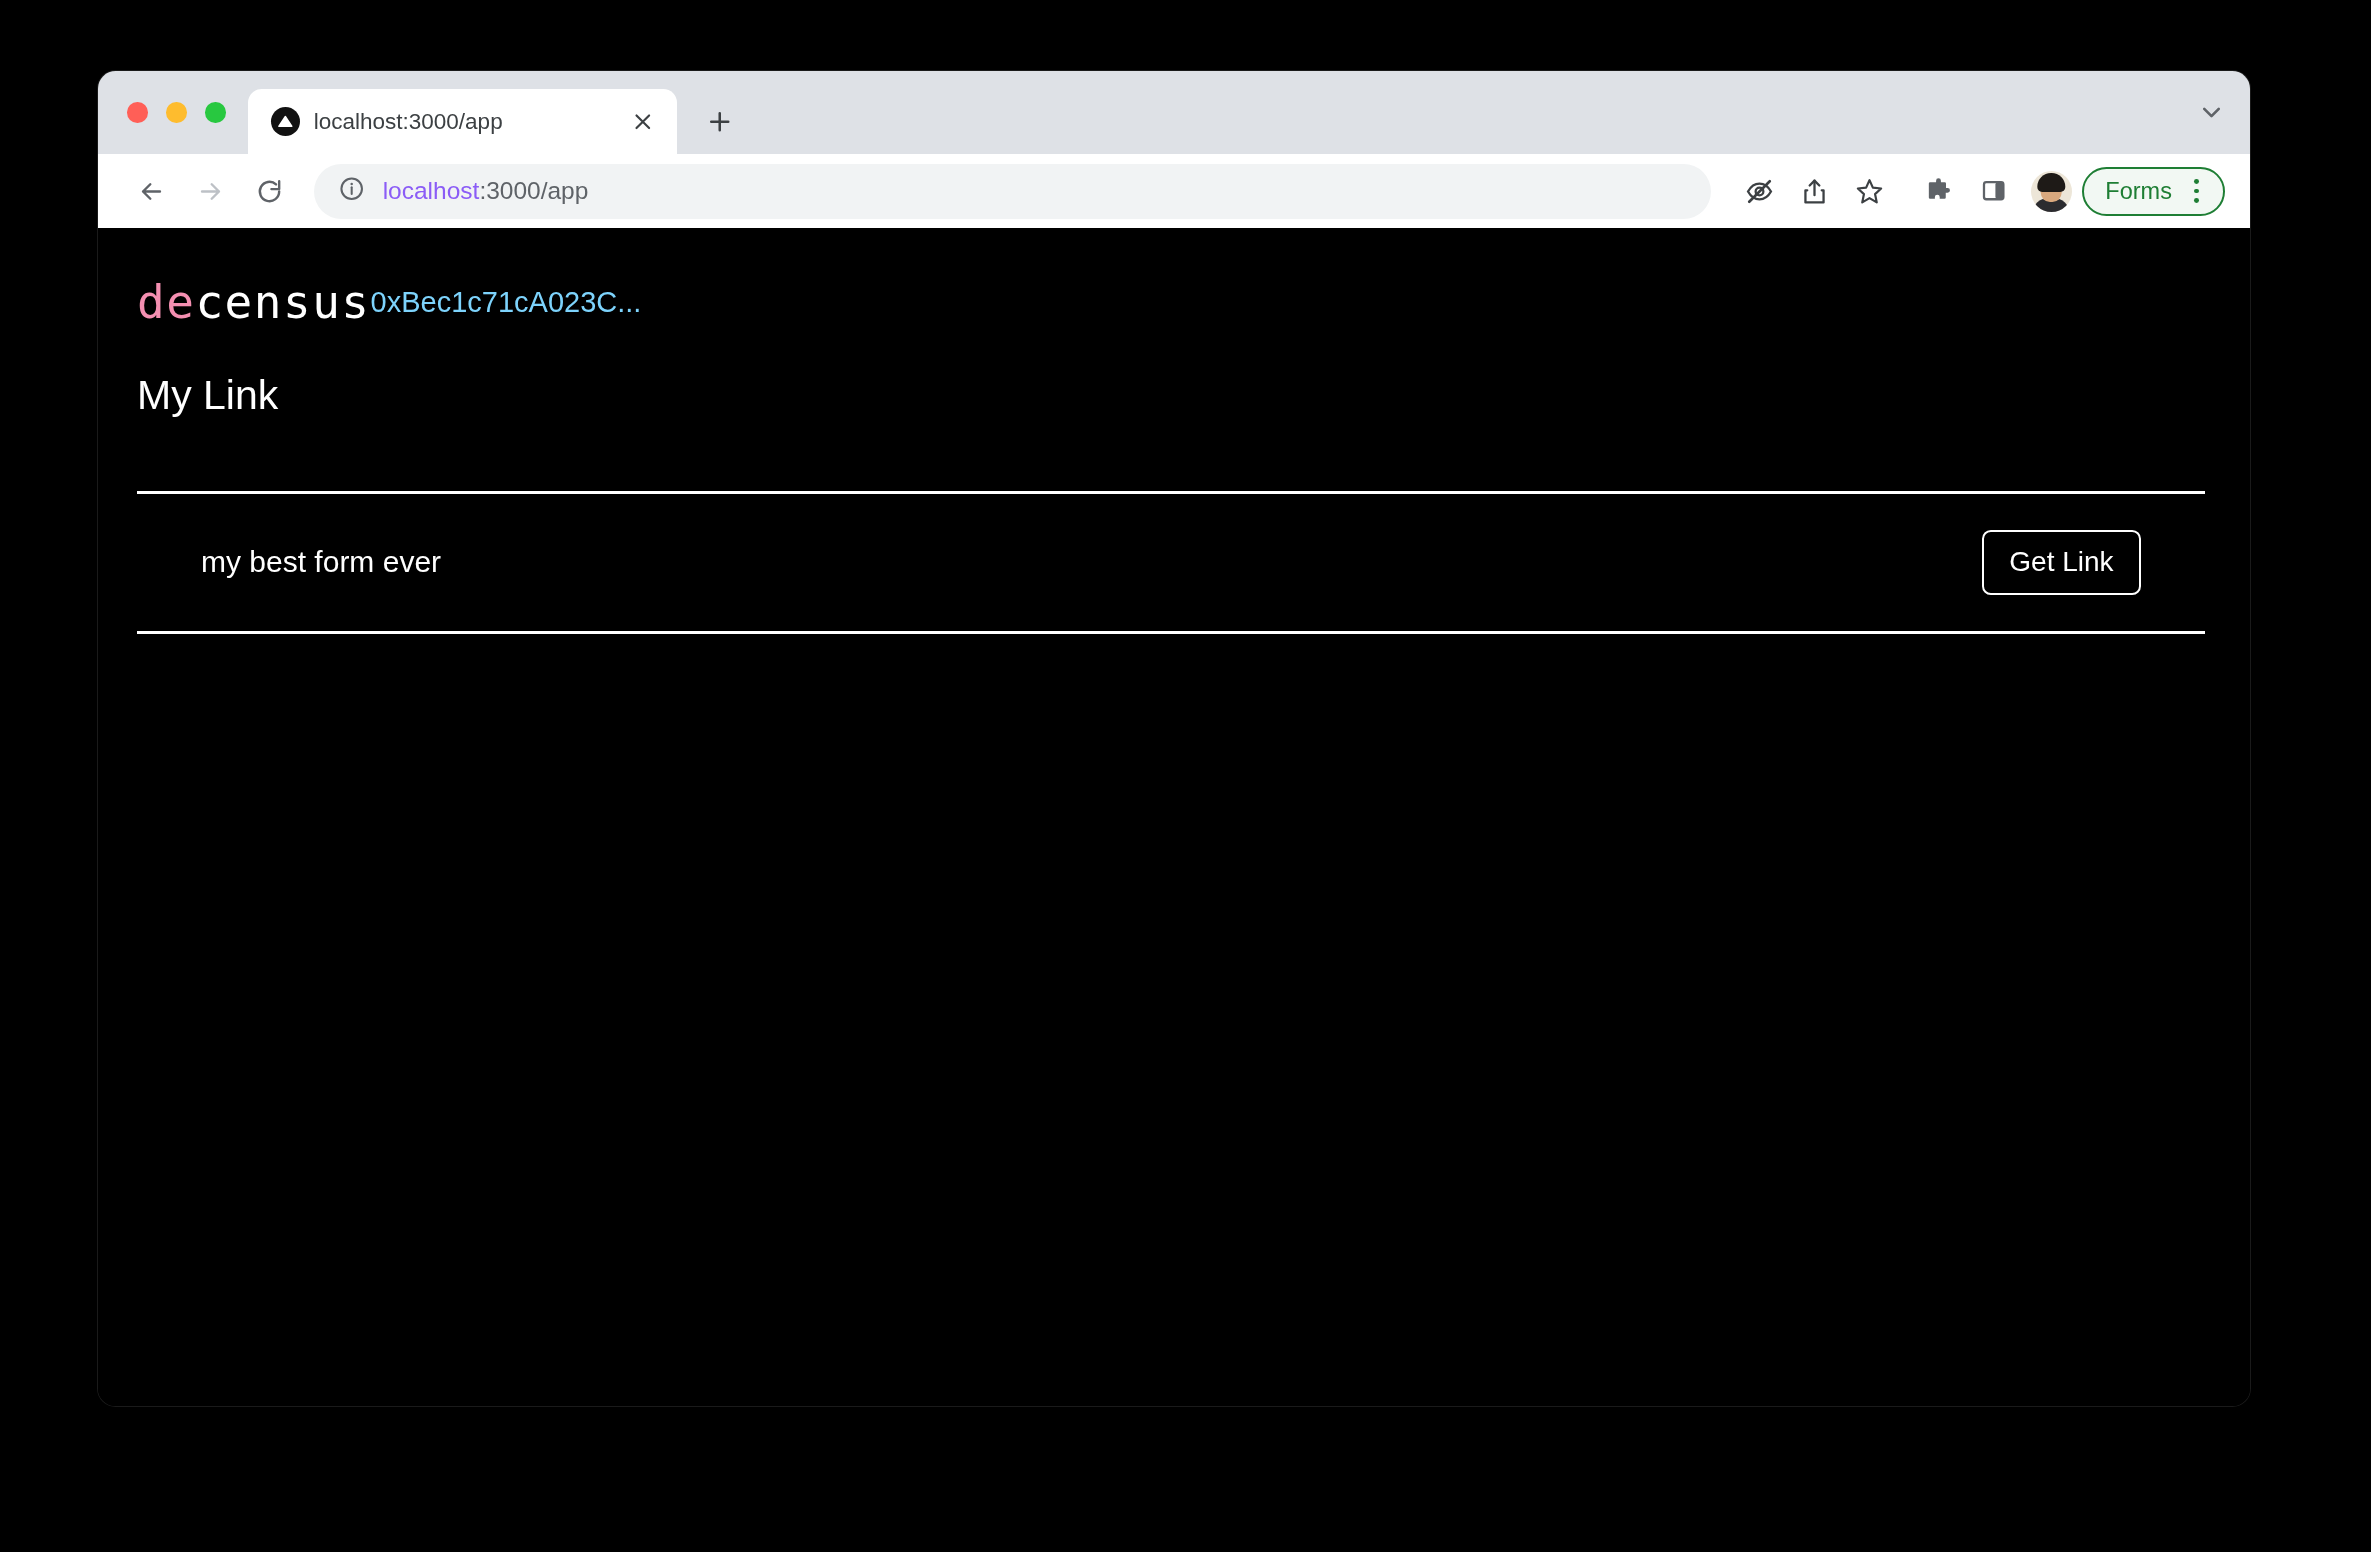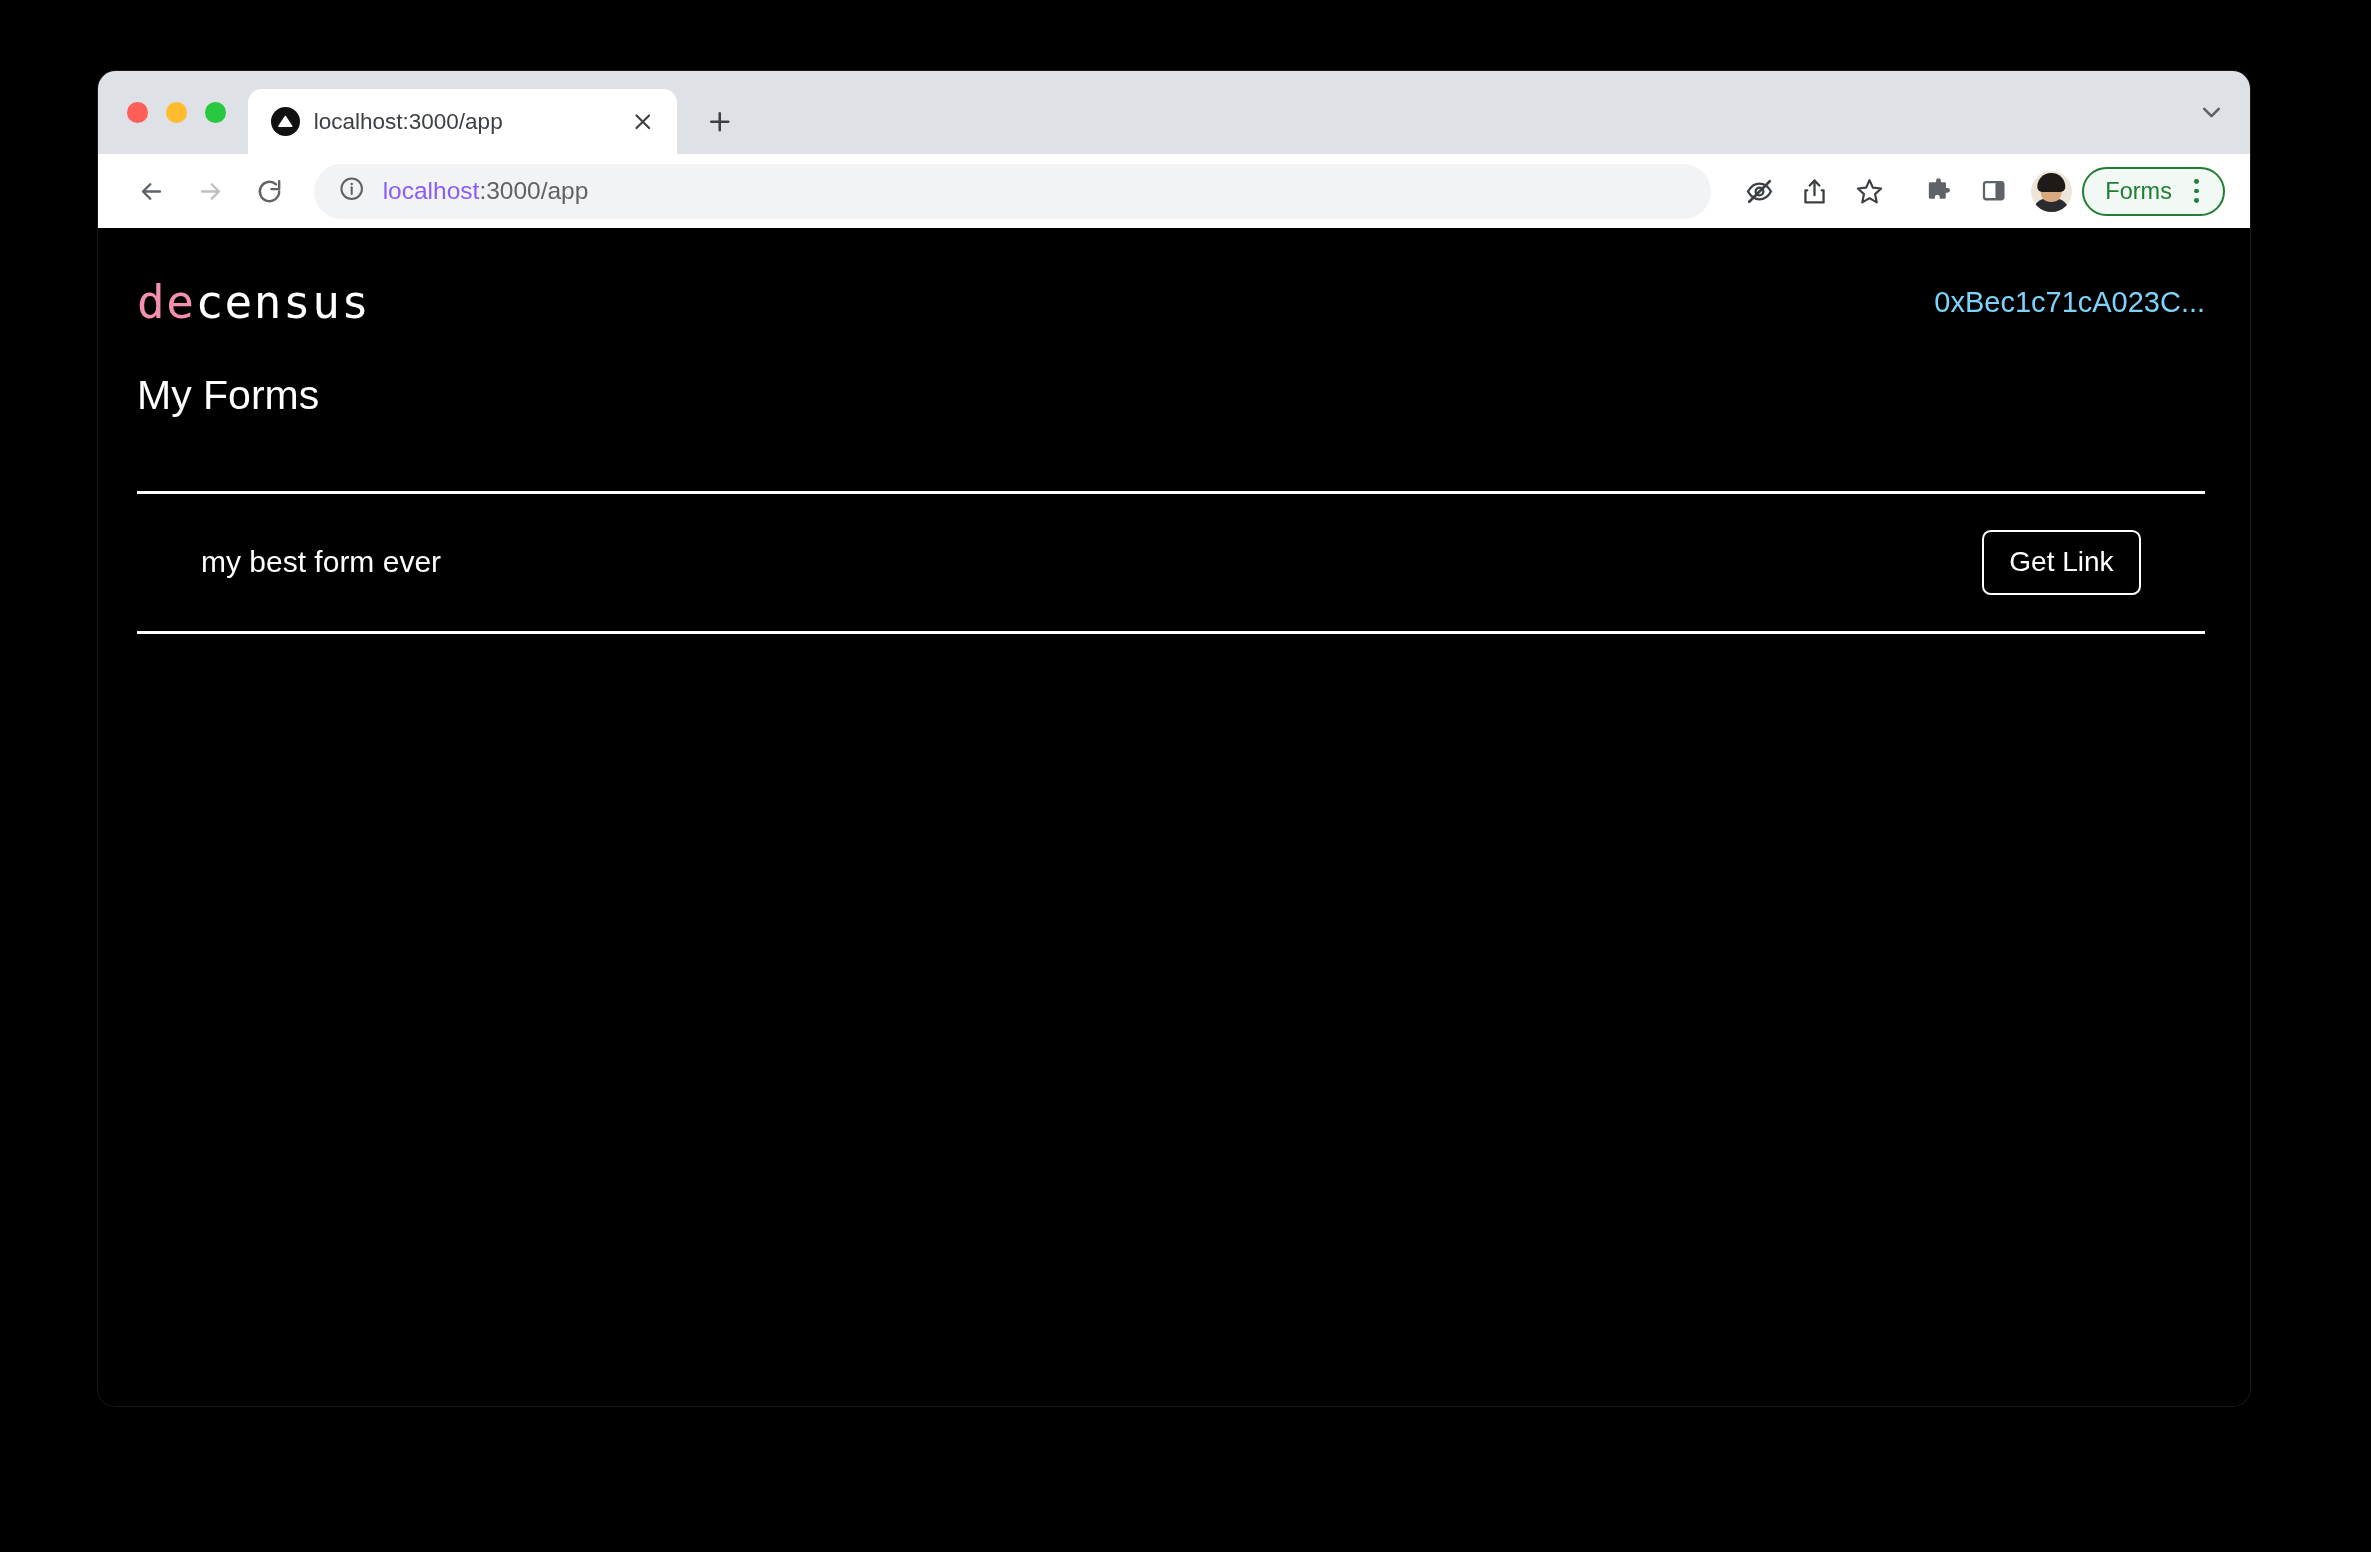--- a/index.html
+++ b/index.html
@@ -192,21 +192,20 @@
   .viewport {
     background: #000000;
     height: calc(1335px - 83px - 74px);
     position: relative;
     padding: 0 39px;
   }
 
   .app-header {
     display: flex;
     align-items: center;
-    justify-content: space-between;
     padding-top: 51px;
   }
   .logo {
     font-family: "DejaVu Sans Mono", monospace;
     font-size: 46px;
     letter-spacing: 1.5px;
     font-weight: 400;
     line-height: 1;
   }
   .logo .de { color: #F48FB1; }
@@ -392,21 +391,21 @@
   </div>
 
   <div class="viewport">
 
     <div class="app-header">
       <div class="logo"><span class="de">de</span><span class="census">census</span></div>
       <div class="wallet">0xBec1c71cA023C...</div>
     </div>
 
     <div class="forms-bar">
-      <div class="page-title">My Forms</div>
+      <div class="page-title">My Link</div>
     </div>
 
     <div class="forms-list">
       <div class="divider"></div>
       <div class="form-row">
         <span class="form-name">my best form ever</span>
         <button class="btn-outline btn-getlink">Get Link</button>
       </div>
       <div class="divider"></div>
     </div>

